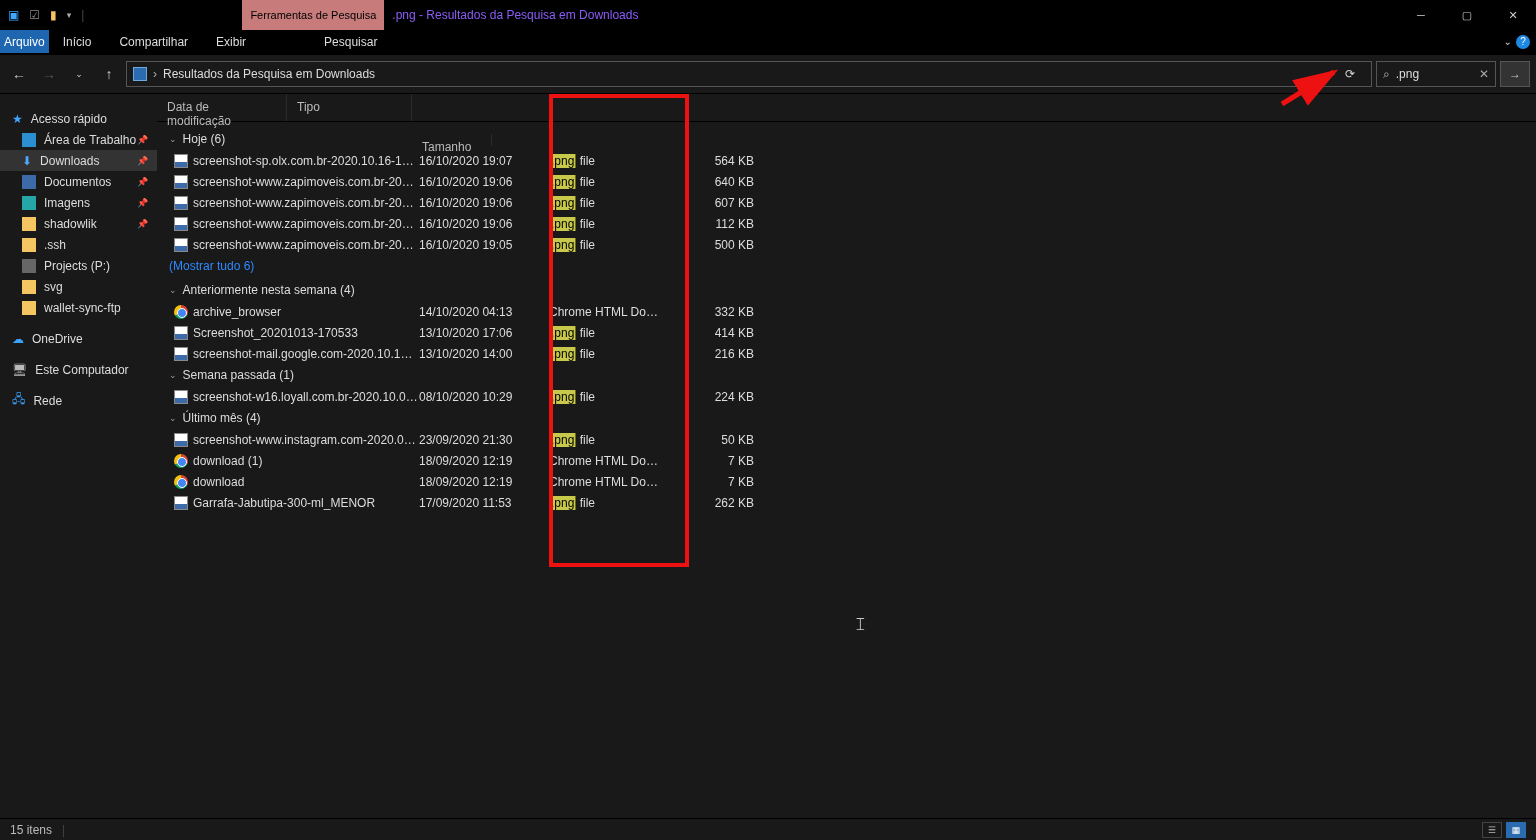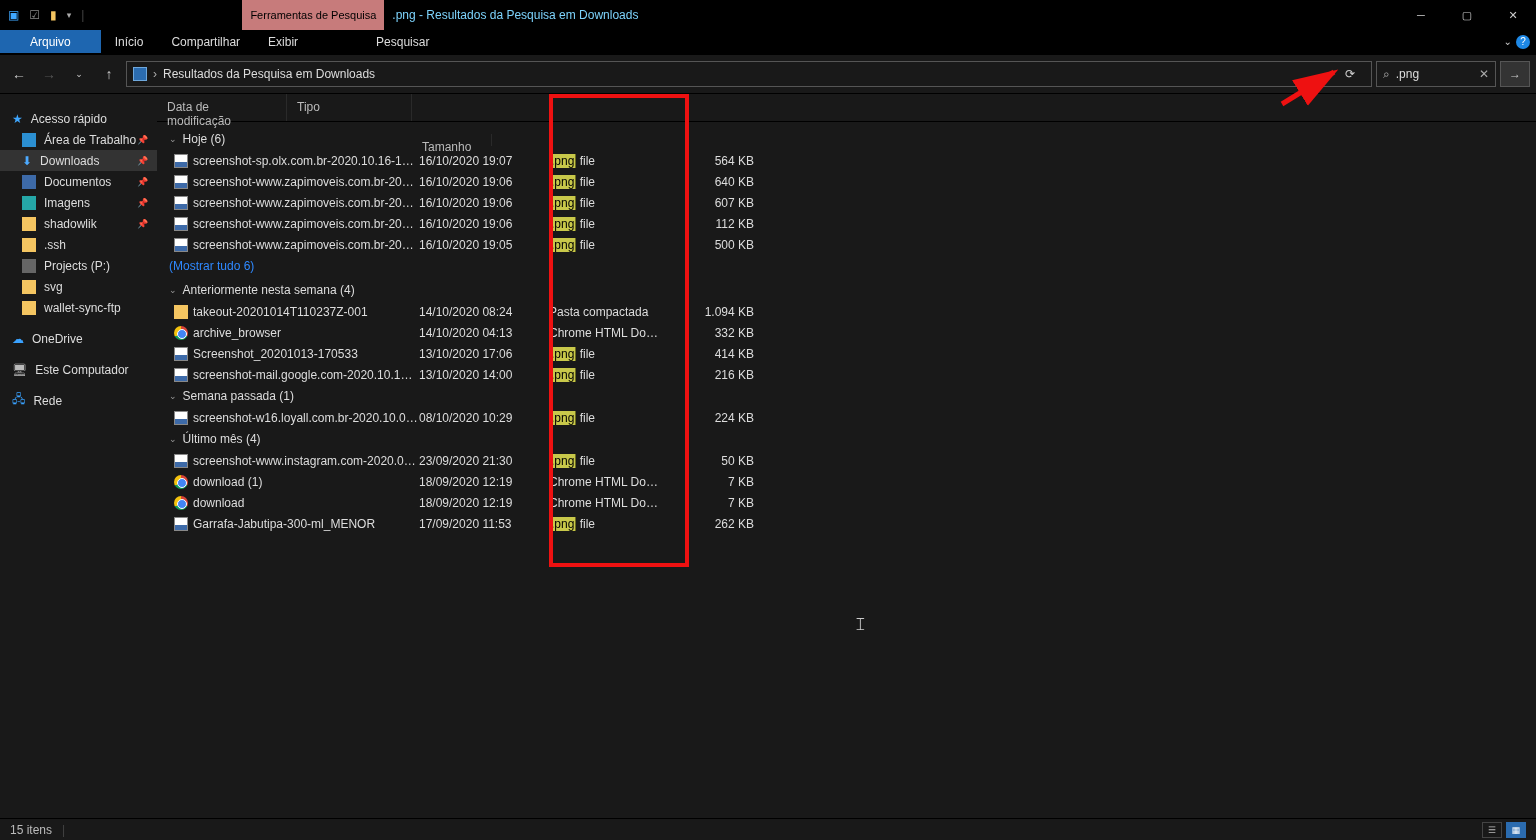--- a/index.html
+++ b/index.html
@@ -3,28 +3,28 @@
 <meta charset="utf-8">
 <style>
   * { margin:0; padding:0; box-sizing:border-box; font-family:"Segoe UI",Arial,sans-serif; }
   body { background:#000; color:#ccc; width:1536px; height:840px; overflow:hidden; font-size:12px; position:relative; }
 
   
   .titlebar { height:30px; background:#000; display:flex; align-items:stretch; }
   .titlebar .left-icons { display:flex; align-items:center; gap:10px; padding:0 8px 0 8px; }
   .titlebar .left-icons span { color:#aaa; }
   .titlebar .tool-tab { background:#c77b7b; color:#000; font-size:11px; padding:2px 8px; display:flex; align-items:center; align-self:flex-end; height:30px;}
-  .titlebar .title { flex:0 0 auto; display:flex; align-items:center; padding-left:8px; color:#7dd3fc; }
+  .titlebar .title { flex:0 0 auto; display:flex; align-items:center; padding-left:8px; color:#8b5cf6; }
   .titlebar .spacer { flex:1; }
   .titlebar .win-controls { display:flex; }
   .titlebar .win-controls div { width:46px; display:flex; align-items:center; justify-content:center; color:#ccc; font-size:11px; }
 
   
   .ribbonrow { height:24px; background:#000; display:flex; align-items:stretch; border-bottom:1px solid #000; }
-  .file-tab { background:#1e66b0; color:#fff; padding:0 30px; display:flex; align-items:center; }
+  .file-tab { background:#1e66b0; color:#fff; padding:0 4px; display:flex; align-items:center; }
   .ribbon-tab { color:#ddd; padding:0 14px; display:flex; align-items:center; }
   .ribbon-tab.search { padding:0 22px; }
   .ribbon-right { margin-left:auto; display:flex; align-items:center; gap:4px; padding-right:6px;}
   .help-badge { background:#1e88e5; color:#fff; width:14px; height:14px; border-radius:50%; font-size:10px; display:flex; align-items:center; justify-content:center;}
   .caret-down { color:#ccc; font-size:10px; }
 
   
   .addrrow { height:40px; background:#191919; display:flex; align-items:center; padding:0 6px; gap:4px; border-top:1px solid #000; border-bottom:1px solid #000;}
   .nav-arrow { width:26px; height:26px; display:flex; align-items:center; justify-content:center; color:#ccc; font-size:14px;}
   .addr-box { flex:1; height:26px; background:#191919; border:1px solid #555; display:flex; align-items:center; padding:0 6px; gap:6px; color:#ddd; }
@@ -265,29 +265,20 @@
           <div class="ty"><span class="hl">.png</span> file</div>
           <div class="sz">500 KB</div>
         </div>
         <div class="show-more">(Mostrar tudo 6)</div>
         <div class="group-head">
           <span class="chev">⌄</span>
           <span>Anteriormente nesta semana (4)</span>
         </div>
         <div class="row">
           <div class="ic">
-            <span class="zip-icon"></span>
-          </div>
-          <div class="nm">takeout-20201014T110237Z-001</div>
-          <div class="dt">14/10/2020 08:24</div>
-          <div class="ty">Pasta compactada</div>
-          <div class="sz">1.094 KB</div>
-        </div>
-        <div class="row">
-          <div class="ic">
             <span class="chrome-icon"></span>
           </div>
           <div class="nm">archive_browser</div>
           <div class="dt">14/10/2020 04:13</div>
           <div class="ty">Chrome HTML Do…</div>
           <div class="sz">332 KB</div>
         </div>
         <div class="row">
           <div class="ic">
             <span class="png-icon"></span>

